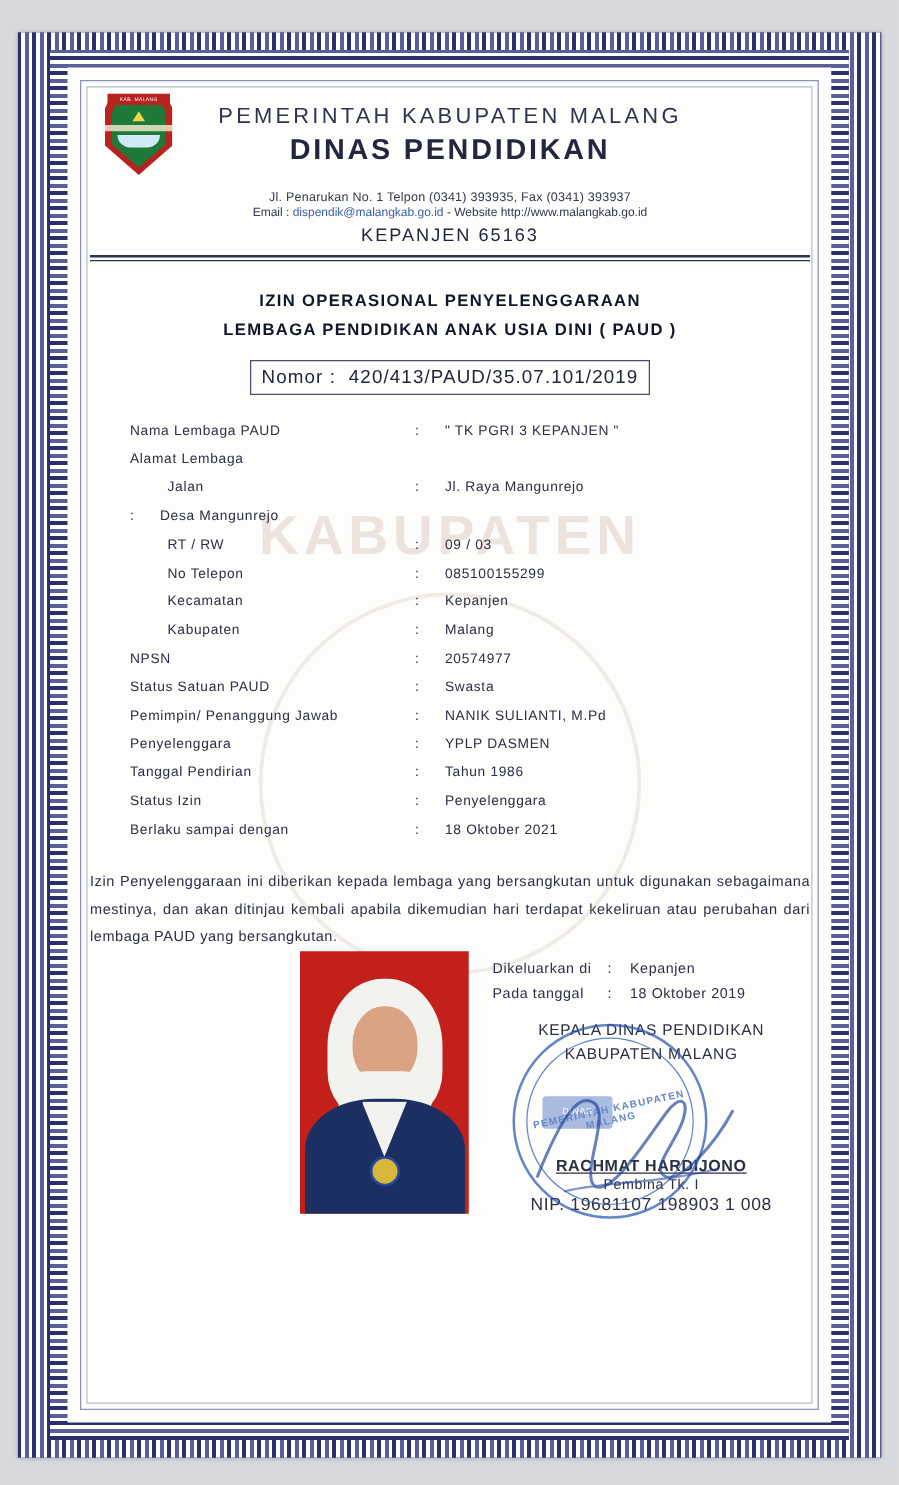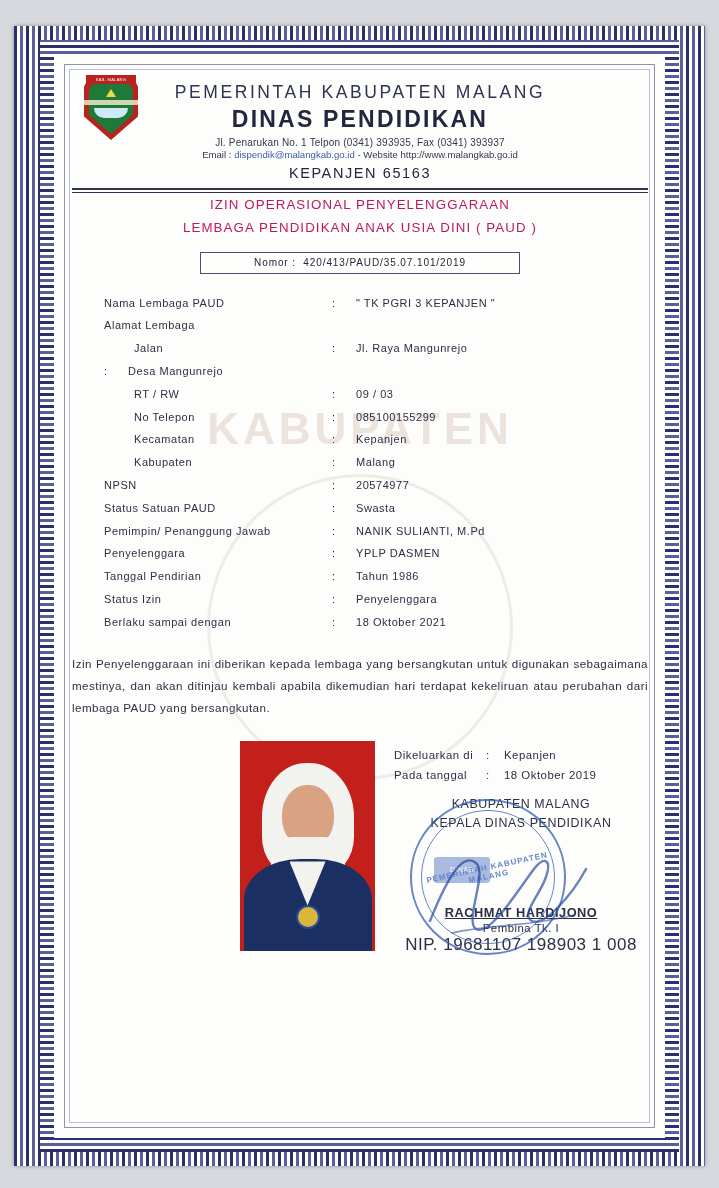--- a/index.html
+++ b/index.html
@@ -188,21 +188,21 @@
   .ttl2 {
     font-size: 23px;
     letter-spacing: 2.2px;
     font-weight: 700;
     margin-top: 3px;
     color: #23263f;
   }
   .ttl3 {
     font-size: 10px;
     letter-spacing: .2px;
-    margin-top: 4px;
+    margin-top: 20px;
     color: #33374f;
   }
   .ttl4 {
     font-size: 9.6px;
     margin-top: 1px;
     color: #33374f;
   }
   .ttl4 .mail {
     color: #3b5ea8;
   }
@@ -219,32 +219,33 @@
     background: #2f3352;
   }
   .rule.thin {
     height: 1px;
     margin-top: 2px;
   }
 
   
   .subj {
     text-align: center;
-    font-weight: 400;
+    margin-top: 20px;
+    font-weight: 700;
     font-size: 13.3px;
     letter-spacing: 1.1px;
-    color: #be185d;
+    color: #0f172a;
     line-height: 1.75;
   }
   .nomor-box {
     margin: 12px auto 0 auto;
     width: 318px;
     border: 1px solid #4a4e73;
     text-align: center;
-    font-size: 10px;
+    font-size: 15px;
     letter-spacing: .9px;
     padding: 4px 0 5px 0;
     color: #23263f;
     background: rgba(255,255,255,0.35);
   }
 
   
   .fields {
     position: relative;
     margin-top: 18px;
@@ -281,21 +282,20 @@
     font-size: 11.6px;
     line-height: 22px;
     text-align: justify;
     letter-spacing: .45px;
     color: #2c2f45;
   }
 
   
   .sig-area {
     position: relative;
-    margin-top: 22px;
     height: 230px;
   }
   .photo {
     position: absolute;
     left: 168px;
     top: 0px;
     width: 135px;
     height: 210px;
     background: #c3201c;
     overflow: hidden;
@@ -395,21 +395,21 @@
     letter-spacing: .5px;
     text-decoration: underline;
   }
   .sig-rank {
     text-align: center;
     font-size: 11.4px;
     margin-top: 2px;
   }
   .sig-nip {
     text-align: center;
-    font-size: 17px;
+    font-size: 14px;
     margin-top: 1px;
   }
 
   
   .stamp {
     position: absolute;
     left: 338px;
     top: 58px;
     width: 152px;
     height: 152px;
@@ -612,22 +612,22 @@
           <div class="sr-c">:</div>
           <div class="sr-v">Kepanjen</div>
         </div>
         <div class="sr-row">
           <div class="sr-k">Pada  tanggal</div>
           <div class="sr-c">:</div>
           <div class="sr-v">18 Oktober 2019</div>
         </div>
 
         <div class="sig-title">
+          <div>KEPALA DINAS PENDIDIKAN</div>
           <div>KABUPATEN  MALANG</div>
-          <div>KEPALA DINAS PENDIDIKAN</div>
         </div>
 
         <div class="sig-name">RACHMAT HARDIJONO</div>
         <div class="sig-rank">Pembina Tk. I</div>
         <div class="sig-nip">
           <span>NIP.</span>
           <span>19681107 198903 1 008</span>
         </div>
       </div>
 

